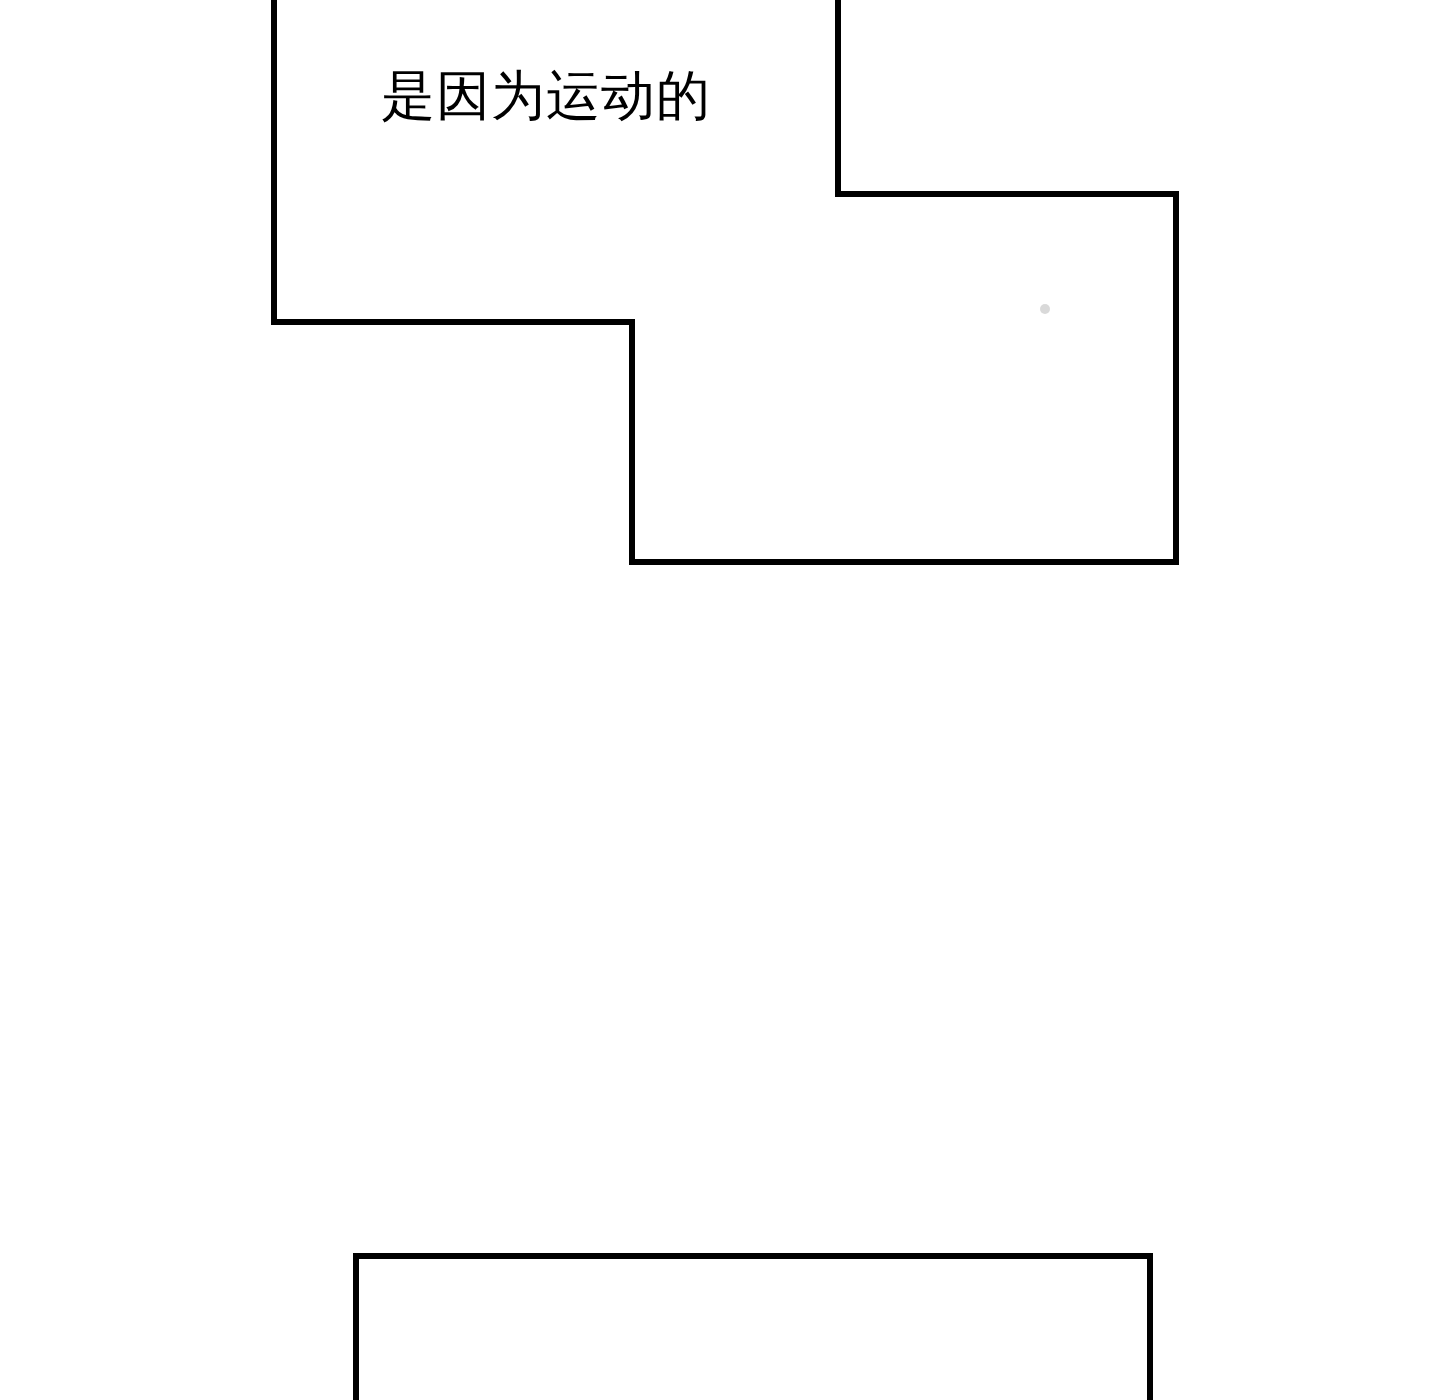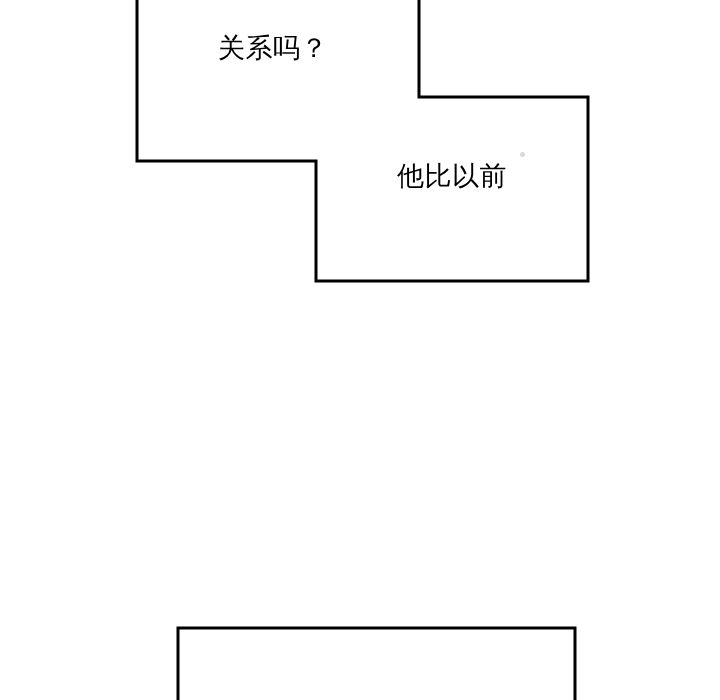--- a/index.html
+++ b/index.html
@@ -65,20 +65,19 @@
   <svg class="panel-lines" width="720" height="700" viewBox="0 0 720 700">
 
     <path d="M137,-10 L137,161 L316,161 L316,281 L588,281 L588,97 L419,97 L419,-10" fill="#ffffff" stroke="#000000" stroke-width="3" stroke-linejoin="miter"></path>
 
     <rect x="178" y="628" width="397" height="100" fill="#ffffff" stroke="#000000" stroke-width="3"></rect>
   </svg>
 
   <div class="ink-speck"></div>
 
   <div class="bubble-text" id="bubble1-text">
-    <div>关系吗？</div>
+    <div>是因为运动的</div>
   </div>
 
   <div class="bubble-text" id="bubble2-text">
-    <div>他比以前</div>
   </div>
 
 </div>
 
 </body></html>

